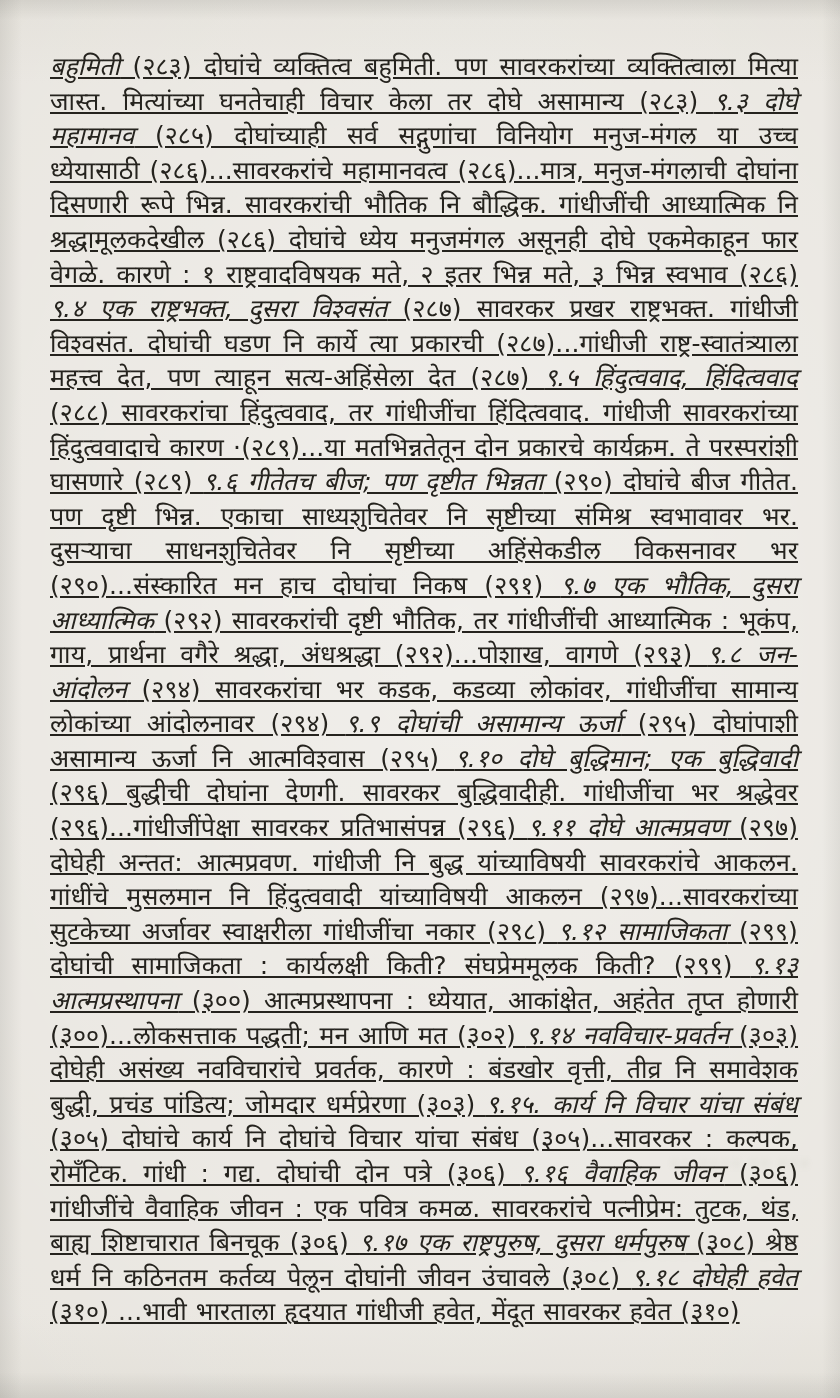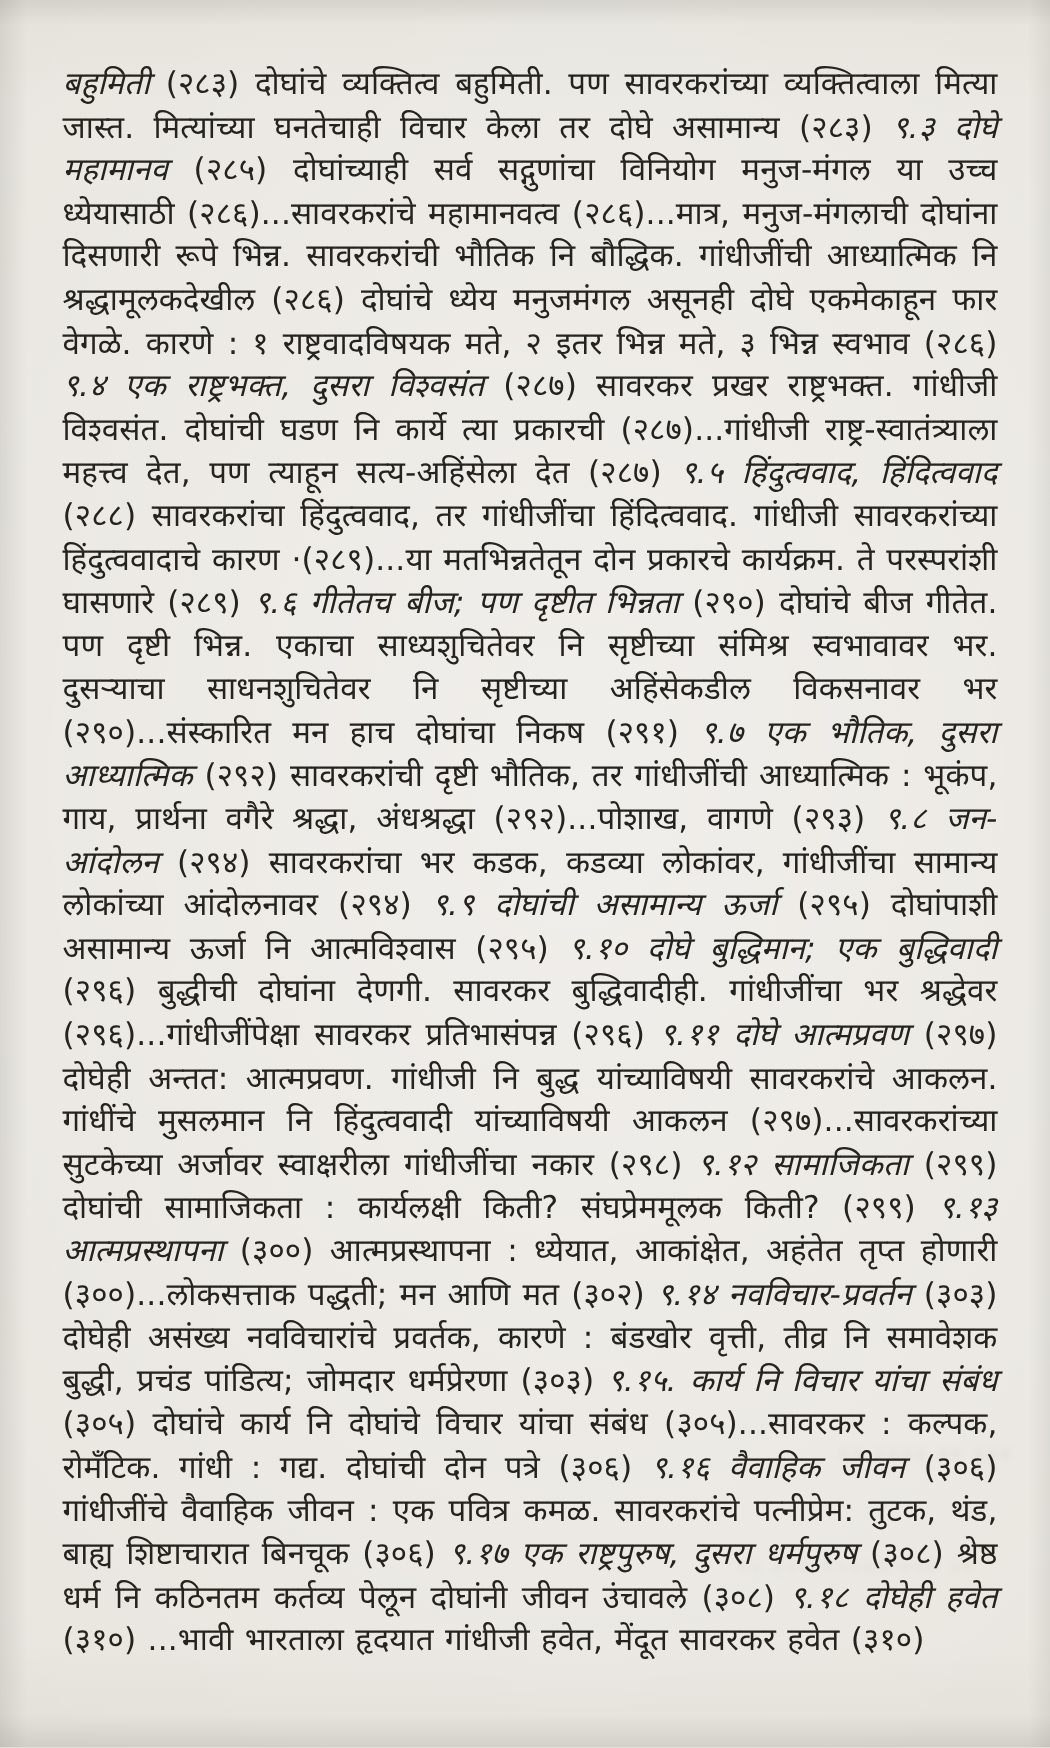--- a/index.html
+++ b/index.html
@@ -38,20 +38,21 @@
   .smudge.s1 { right: 30px; top: 1150px; width: 330px; }
   .smudge.s2 { right: 60px; top: 1240px; width: 420px; opacity: 0.12; }
   .text-block {
     position: absolute;
     left: 50px; top: 50px; width: 748px;
     font-size: 25px;
     line-height: 34.6px;
     text-align: justify;
     letter-spacing: 0.1px;
     word-spacing: 1px;
+    text-decoration: underline;
   }
   .text-block em {
     font-style: italic;
   }
   .footer {
     position: absolute;
     left: 62px; top: 1302px;
     font-size: 25px;
     white-space: nowrap;
   }

